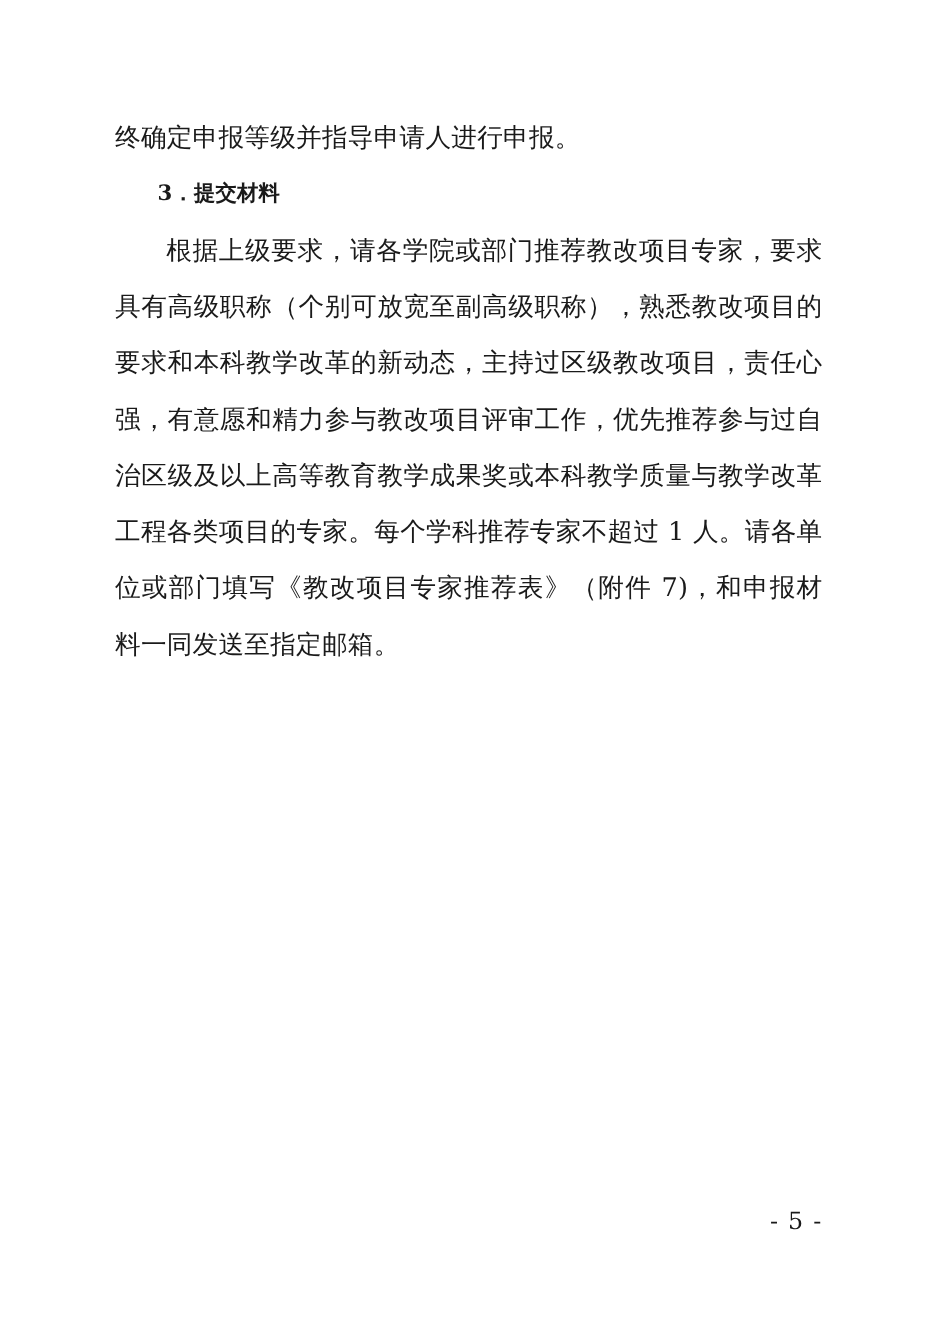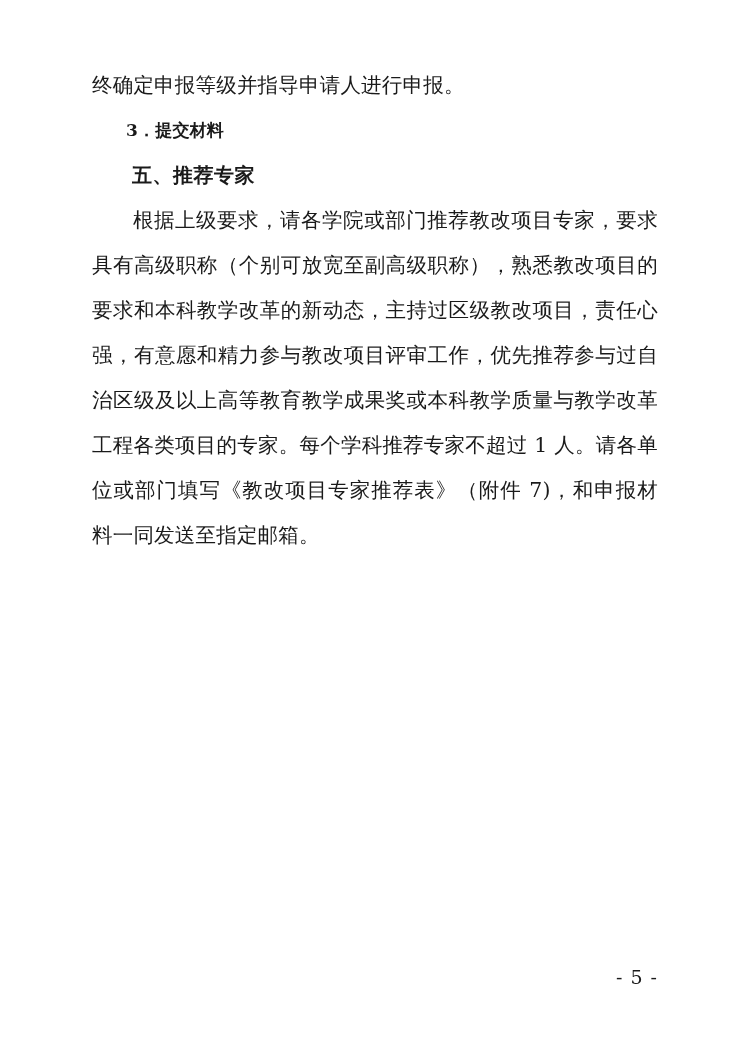--- a/index.html
+++ b/index.html
@@ -12,21 +12,21 @@
     background: #ffffff;
     font-family: "DejaVu Serif", "Liberation Serif", serif;
     color: #1a1a1a;
     -webkit-font-smoothing: antialiased;
   }
   .page {
     position: relative;
     width: 750px;
     height: 1060px;
     box-sizing: border-box;
-    padding: 63px 92px 60px 92px;
+    padding: 88px 92px 60px 92px;
     background: #ffffff;
   }
   .doc-body {
     font-size: 20.5px;
     line-height: 45px;
     text-align: justify;
     text-justify: inter-ideograph;
     letter-spacing: 0.2px;
   }
   p {
@@ -70,20 +70,19 @@
 <div class="page">
   <div class="doc-body">
 
     <p class="para-flush">终确定申报等级并指导申请人进行申报。</p>
 
 
     <p class="heading-num">3．提交材料</p>
 
 
 
-    <p class="heading">五、推荐专家</p>
 
     <p class="para">根据上级要求，请各学院或部门推荐教改项目专家，要求具有高级职称（个别可放宽至副高级职称），熟悉教改项目的要求和本科教学改革的新动态，主持过区级教改项目，责任心强，有意愿和精力参与教改项目评审工作，优先推荐参与过自治区级及以上高等教育教学成果奖或本科教学质量与教学改革工程各类项目的专家。每个学科推荐专家不超过 1 人。请各单位或部门填写《教改项目专家推荐表》（附件 7)，和申报材料一同发送至指定邮箱。</p>
 
   </div>
 
   <div class="page-number">- 5 -</div>
 </div>
 
 </body></html>

